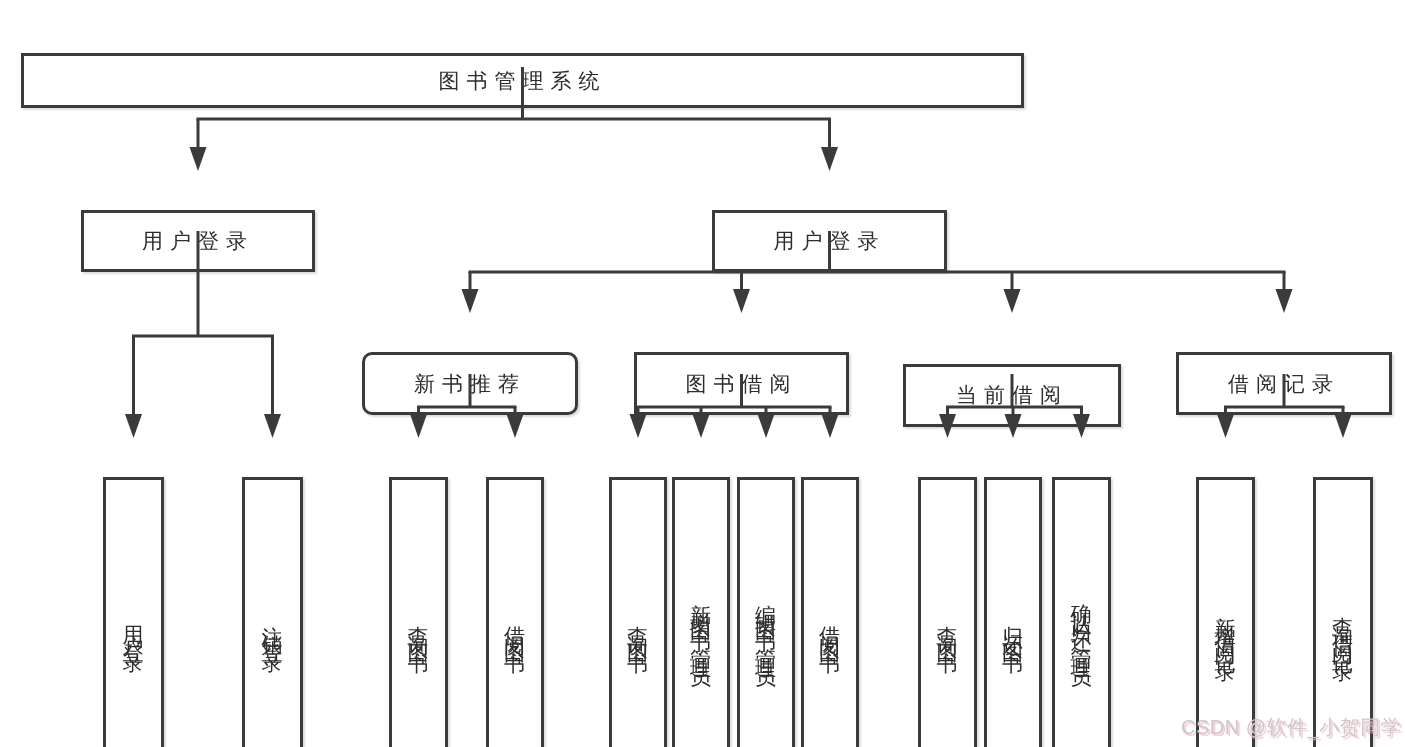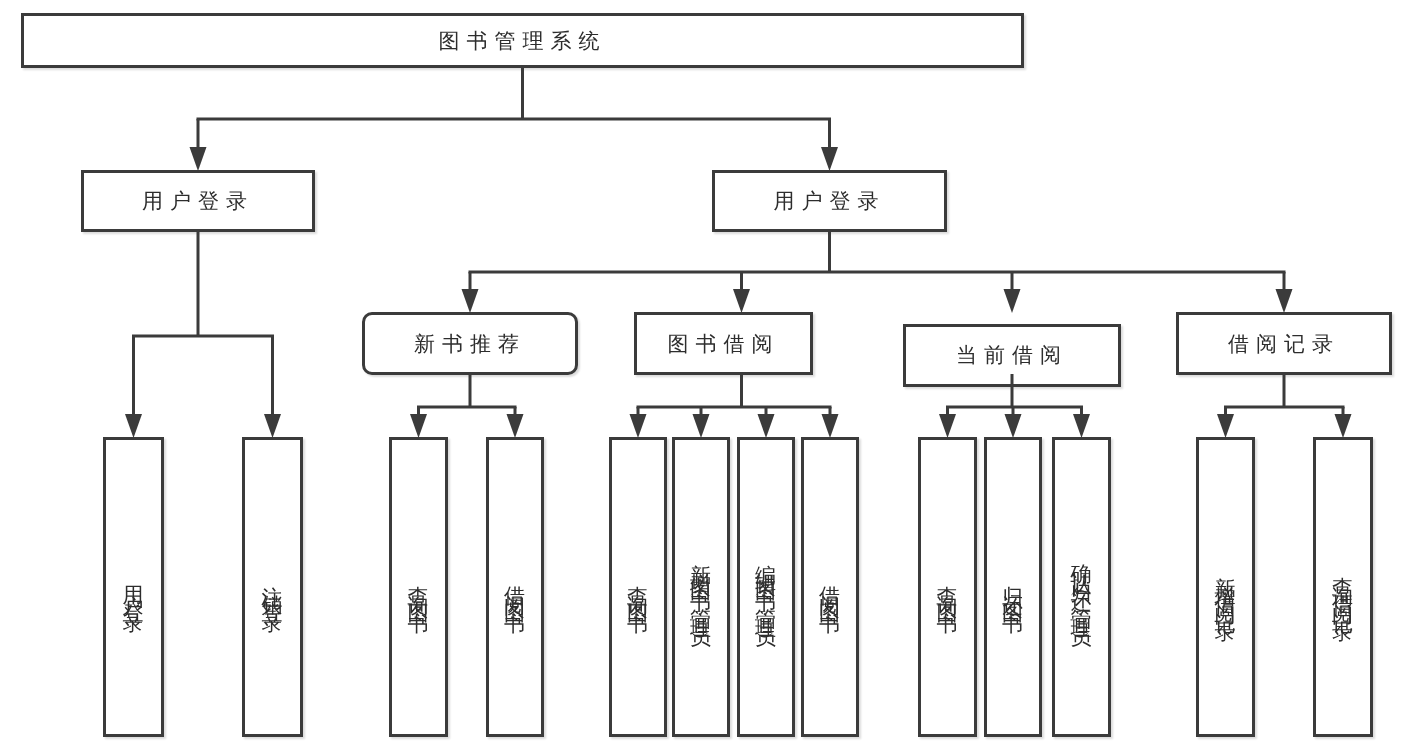--- a/index.html
+++ b/index.html
@@ -14,20 +14,21 @@
   .node {
     position: absolute;
     box-sizing: border-box;
     background: var(--box-fill, #ffffff);
     border: 3px solid var(--line, #3b3b3b);
     box-shadow: 2px 2px 2px rgba(0,0,0,0.14);
     display: flex;
     align-items: center;
     justify-content: center;
     color: var(--text, #2d2d2d);
+    margin-top: 40px;
   }
   .node .label {
     font-size: 21px;
     letter-spacing: 7px;
     white-space: nowrap;
     line-height: 1.1;
   }
   .node.v .label {
     writing-mode: vertical-rl;
     text-orientation: mixed;
@@ -60,21 +61,21 @@
       </div>
       <div class="node" style="left: 81px; top: 170px; width: 234px; height: 62px;">
         <span class="label">用户登录</span>
       </div>
       <div class="node" style="left: 712px; top: 170px; width: 235px; height: 62px;">
         <span class="label">用户登录</span>
       </div>
       <div class="node" style="left: 362px; top: 312px; width: 216px; height: 63px; border-radius: 10px;">
         <span class="label">新书推荐</span>
       </div>
-      <div class="node" style="left: 634px; top: 312px; width: 179px; height: 63px;">
+      <div class="node" style="left: 634px; top: 312px; width: 215px; height: 63px;">
         <span class="label">图书借阅</span>
       </div>
       <div class="node" style="left: 903px; top: 324px; width: 218px; height: 63px; font-family: Liberation Serif, serif;">
         <span class="label">当前借阅</span>
       </div>
       <div class="node" style="left: 1176px; top: 312px; width: 216px; height: 63px;">
         <span class="label">借阅记录</span>
       </div>
       <div class="node v" style="left: 103px; top: 437px; width: 61px; height: 300px;">
         <span class="label">用户登录</span>
@@ -163,13 +164,14 @@
       <polygon points="1013,438 1004.5,414 1021.5,414" fill="#3b3b3b"></polygon>
       <line x1="1081.5" y1="407" x2="1081.5" y2="419" stroke="#3b3b3b" stroke-width="3"></line>
       <polygon points="1081.5,438 1073,414 1090,414" fill="#3b3b3b"></polygon>
       <line x1="1284" y1="374" x2="1284" y2="407" stroke="#3b3b3b" stroke-width="3"></line>
       <line x1="1224" y1="407" x2="1344.5" y2="407" stroke="#3b3b3b" stroke-width="3"></line>
       <line x1="1225.5" y1="407" x2="1225.5" y2="419" stroke="#3b3b3b" stroke-width="3"></line>
       <polygon points="1225.5,438 1217,414 1234,414" fill="#3b3b3b"></polygon>
       <line x1="1343" y1="407" x2="1343" y2="419" stroke="#3b3b3b" stroke-width="3"></line>
       <polygon points="1343,438 1334.5,414 1351.5,414" fill="#3b3b3b"></polygon>
     </svg>
+  <div class="watermark">CSDN @软件_小贺同学</div>
 </div>
 
 </body></html>

